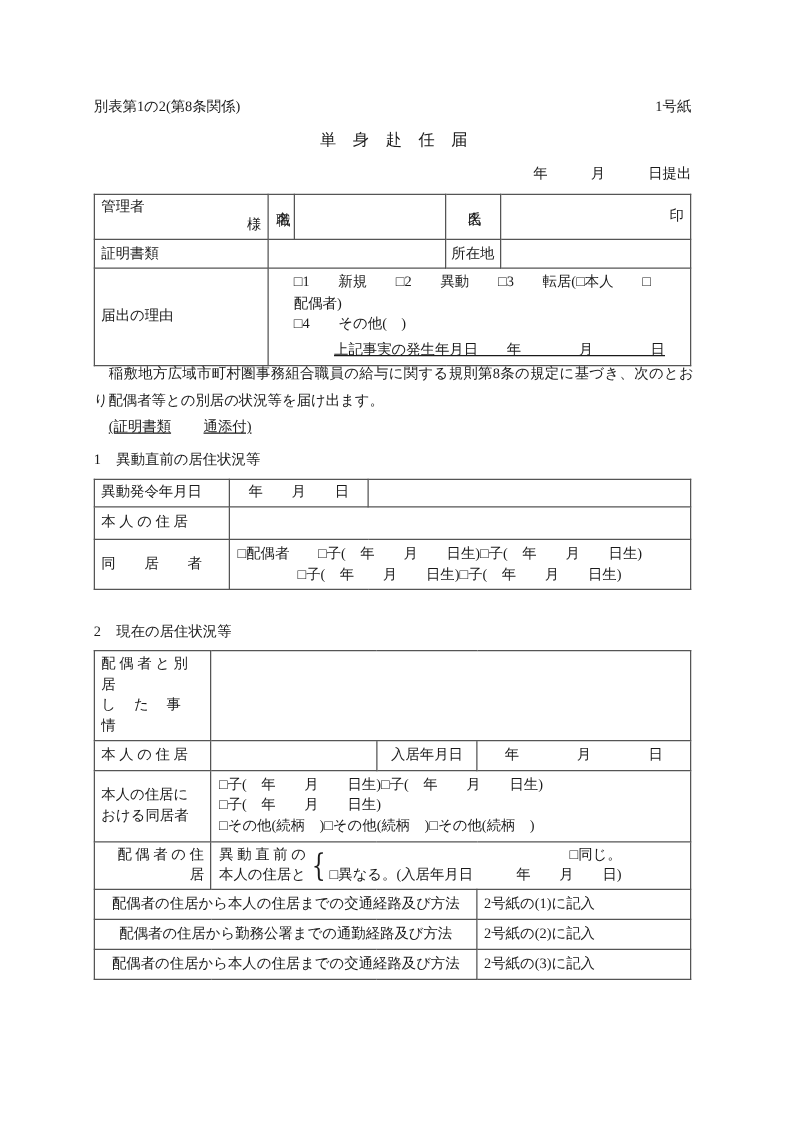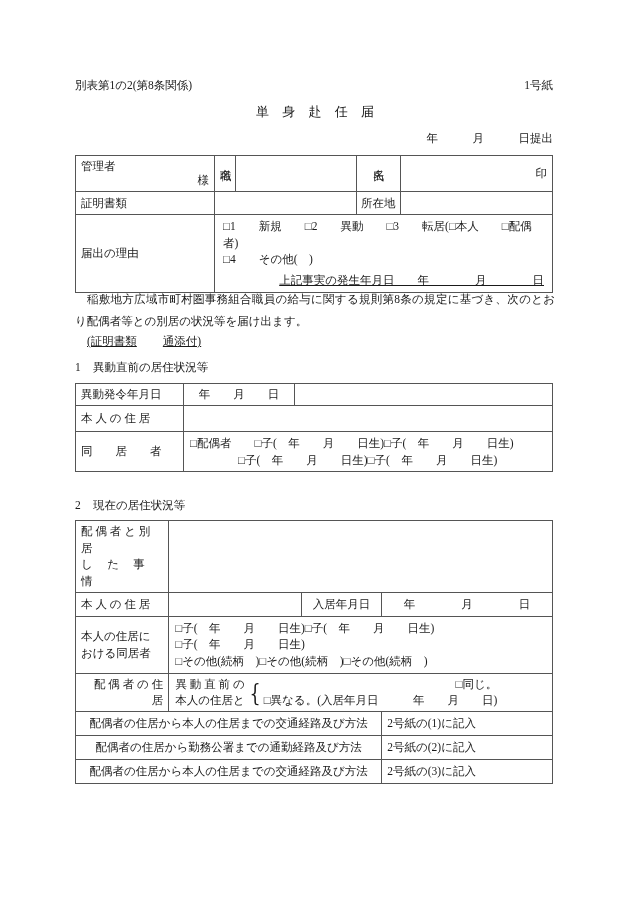--- a/index.html
+++ b/index.html
@@ -194,21 +194,21 @@
       </td>
     </tr>
     <tr class="r2">
       <td>証明書類</td>
       <td colspan="2"></td>
       <td class="center" style="white-space:nowrap;padding:2px 4px">所在地</td>
       <td></td>
     </tr>
     <tr class="r3">
       <td>届出の理由</td>
-      <td colspan="4" style="padding:3px 8px">
+      <td colspan="4" style="padding:3px 20px">
         <div>□1　　新規　　□2　　異動　　□3　　転居(□本人　　□配偶者)</div>
         <div>□4　　その他(　)</div>
         <div class="right" style="margin-top:4px">
           <span class="uline nowrap">上記事実の発生年月日　　年　　　　月　　　　日</span>
         </div>
       </td>
     </tr>
   </tbody>
     </table>
 

